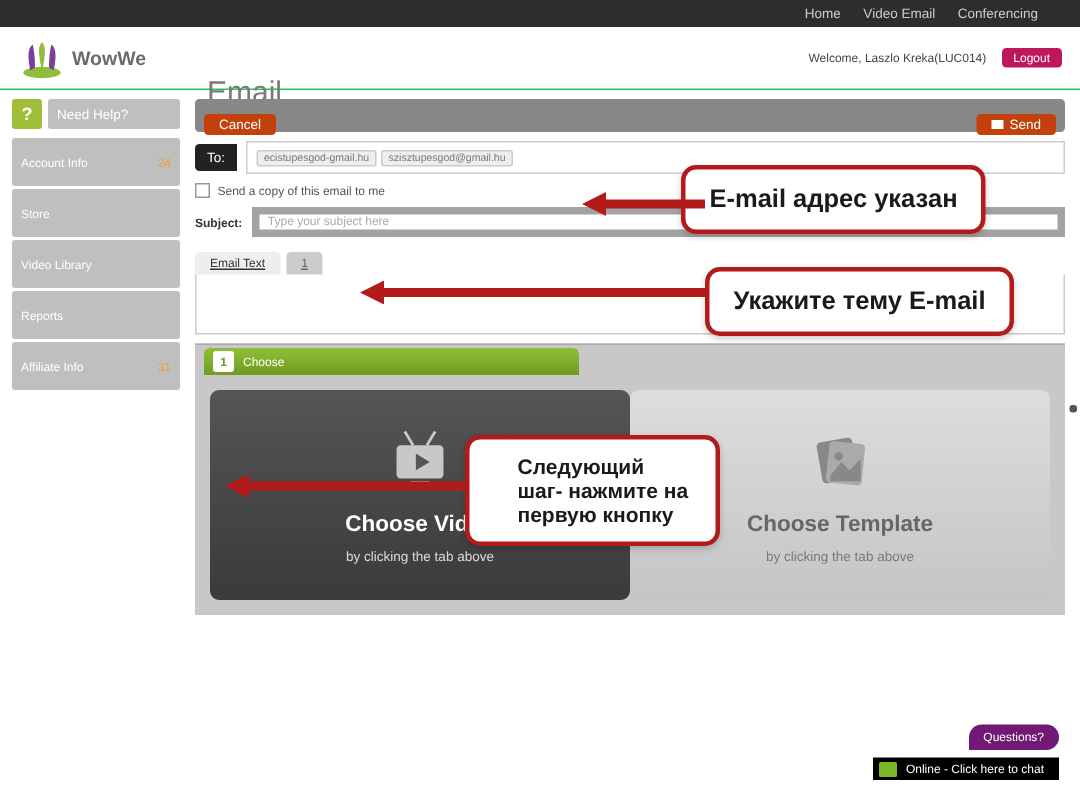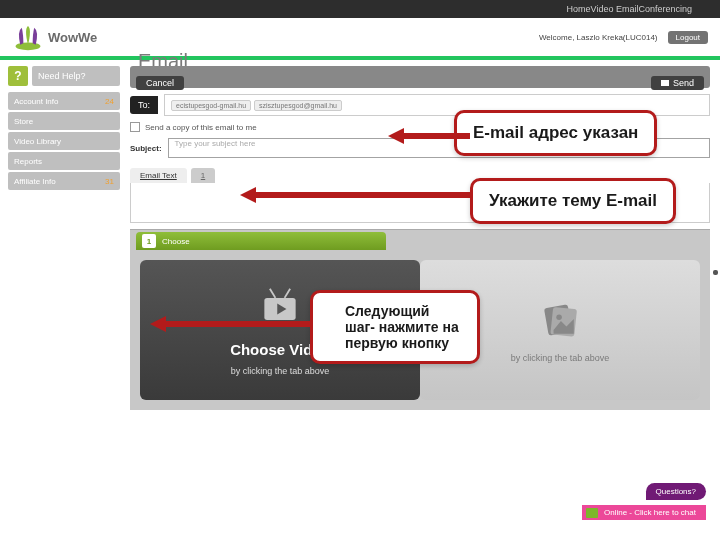--- a/index.html
+++ b/index.html
@@ -1,52 +1,52 @@
 <!DOCTYPE html>
 <html><head>
 <meta charset="utf-8">
 <style>
   * { box-sizing: border-box; margin: 0; padding: 0; }
   body { width: 720px; height: 540px; font-family: Arial, sans-serif; font-size: 10px; position: relative; background: #fff; overflow: hidden; }
 
-  .topbar { height: 18px; background: #2d2d2d; display: flex; justify-content: flex-end; align-items: center; gap: 0; padding-right: 28px; color: #ccc; font-size: 9px; }
+  .topbar { height: 18px; background: #2d2d2d; display: flex; justify-content: flex-end; align-items: center; gap: 15px; padding-right: 28px; color: #ccc; font-size: 9px; }
   .topbar a { color: #ccc; cursor: pointer; }
 
-  .header { display: flex; align-items: center; height: 42px; border-bottom: 4px solid #22c55e; padding: 0 12px; background: #fff; }
+  .header { display: flex; align-items: center; height: 42px; border-bottom: 1px solid #22c55e; padding: 0 12px; background: #fff; }
   .logo { display: flex; align-items: center; gap: 4px; width: 120px; }
   .logo svg { width: 32px; height: 28px; }
   .brand { font-size: 13px; font-weight: bold; color: #6b6b6b; }
   .page-title { font-size: 20px; color: #7a7a7a; margin-left: 6px; flex: 1; font-weight: 300; margin-top: 48px; }
   .welcome { font-size: 8px; color: #444; }
-  .logout-btn { background: #737373; color: #fff; border-radius: 3px; padding: 2px 8px; font-size: 8px; margin-left: 10px; cursor: pointer; }
+  .logout-btn { background: #be185d; color: #fff; border-radius: 3px; padding: 2px 8px; font-size: 8px; margin-left: 10px; cursor: pointer; }
 
   .main { display: flex; }
   .sidebar { width: 120px; padding: 6px 0 0 8px; }
   .help-row { display: flex; gap: 4px; margin-bottom: 6px; }
   .help-btn { width: 20px; height: 20px; background: #9fbf3b; color: #fff; display: flex; align-items: center; justify-content: center; border-radius: 2px; font-size: 12px; font-weight: bold; cursor: pointer; }
   .help-text { background: #bfbfbf; color: #fff; flex: 1; height: 20px; display: flex; align-items: center; padding-left: 6px; font-size: 9px; border-radius: 2px; cursor: pointer; }
-  .side-item { background: #bfbfbf; color: #fff; height: 18px; display: flex; align-items: center; justify-content: space-between; padding: 0 6px; margin-bottom: 2px; border-radius: 2px; font-size: 8px; cursor: pointer; }
+  .side-item { background: #bfbfbf; color: #fff; height: 32px; display: flex; align-items: center; justify-content: space-between; padding: 0 6px; margin-bottom: 2px; border-radius: 2px; font-size: 8px; cursor: pointer; }
   .side-item .badge { color: #f0a030; font-size: 8px; }
 
   .content { flex: 1; padding: 6px 10px; position: relative; }
   .actionbar { background: #888; height: 22px; border-radius: 3px; display: flex; align-items: center; justify-content: space-between; padding: 0 6px; margin-bottom: 6px; }
-  .ab-btn { background: #404040; color: #fff; padding: 2px 10px; border-radius: 3px; font-size: 9px; cursor: pointer; display: flex; align-items: center; gap: 4px; margin-top: 12px; }
+  .ab-btn { background: #c2410c; color: #fff; padding: 2px 10px; border-radius: 3px; font-size: 9px; cursor: pointer; display: flex; align-items: center; gap: 4px; margin-top: 12px; }
   .send-icon { width: 8px; height: 6px; background: #fff; display: inline-block; }
 
   .row { display: flex; align-items: center; gap: 6px; margin-bottom: 6px; }
   .to-label { background: #222; color: #fff; padding: 4px 8px; border-radius: 3px 0 0 3px; font-size: 9px; }
   .to-box { border: 1px solid #ccc; flex: 1; height: 22px; display: flex; align-items: center; padding: 0 6px; font-size: 8px; color: #777; }
   .chip { background: #eee; border: 1px solid #ccc; border-radius: 2px; padding: 1px 4px; margin-right: 3px; font-size: 7px; }
 
   .checkbox-row { display: flex; align-items: center; gap: 5px; font-size: 8px; color: #555; }
   .checkbox { width: 10px; height: 10px; border: 1px solid #999; }
 
   .subject-row { display: flex; align-items: center; gap: 6px; }
   .subj-label { font-size: 8px; color: #333; font-weight: bold; }
-  .subj-input { flex: 1; border: 1px solid #a3a3a3; height: 20px; padding: 0 6px; font-size: 8px; color: #aaa; }
+  .subj-input { flex: 1; border: 5px solid #a3a3a3; height: 20px; padding: 0 6px; font-size: 8px; color: #aaa; }
 
   .sched-row { display: flex; align-items: center; gap: 10px; font-size: 8px; color: #444; }
   .radio { width: 9px; height: 9px; border: 1px solid #999; border-radius: 50%; display: inline-flex; align-items: center; justify-content: center; }
   .radio.on:after { content: ''; width: 5px; height: 5px; background: #555; border-radius: 50%; }
 
   .tabs { display: flex; gap: 4px; margin-top: 10px; }
   .tab { background: #ccc; border-radius: 3px 3px 0 0; padding: 3px 10px; font-size: 8px; color: #666; display: flex; align-items: center; gap: 4px; text-decoration: underline; }
   .tab.active { background: #eee; color: #333; }
 
   .steps { background: #c8c8c8; border-top: 1px solid #aaa; padding: 2px 0 0 0; }
@@ -59,21 +59,21 @@
   .step-card .ctitle { font-size: 15px; font-weight: bold; }
   .step-card .csub { font-size: 9px; opacity: .8; }
 
   
   .callout { position: absolute; background: #fff; border: 3px solid #b31b1b; border-radius: 10px; padding: 10px 16px; font-family: "Segoe UI", Arial, sans-serif; font-size: 17px; font-weight: bold; color: #1a1a1a; box-shadow: 0 2px 5px rgba(0,0,0,.2); white-space: nowrap; }
   .callout.sm { font-size: 14px; white-space: normal; width: 170px; }
   .arrow-l { position: absolute; }
   .arrow-l svg { display: block; }
 
   .questions { position: absolute; right: 14px; bottom: 40px; background: #701a75; color: #fff; font-size: 8px; padding: 4px 10px; border-radius: 9px 9px 9px 0; cursor: pointer; }
-  .chat-bar { position: absolute; right: 14px; bottom: 20px; background: #ec4899; color: #fff; font-size: 8px; padding: 3px 10px 3px 22px; cursor: pointer; margin-left: 28px; }
+  .chat-bar { position: absolute; right: 14px; bottom: 20px; background: #000000; color: #fff; font-size: 8px; padding: 3px 10px 3px 22px; cursor: pointer; margin-left: 28px; }
   .chat-bar:before { content:''; position:absolute; left:4px; top:3px; width:12px; height:10px; background:#7db52b; border-radius:1px; }
 
   .scroll-dot { position: absolute; right: 2px; top: 50%; width: 5px; height: 5px; background: #555; border-radius: 2px; }
 </style>
 </head>
 <body>
 
 <div class="topbar">
   <a>Home</a>
   <a>Video Email</a>
@@ -181,20 +181,21 @@
         </div>
         <div class="step-card light">
           <div class="bigicon">
             <svg viewBox="0 0 50 50">
                 <rect x="10" y="10" width="26" height="30" rx="3" fill="#888" transform="rotate(-10 23 25)"></rect>
                 <rect x="16" y="12" width="26" height="30" rx="3" fill="#aaa" transform="rotate(6 29 27)"></rect>
                 <circle cx="24" cy="22" r="3" fill="#888"></circle>
                 <path d="M18 36 L26 26 L32 32 L40 24 L40 40 L18 40 Z" fill="#888"></path>
               </svg>
           </div>
+          <div class="ctitle">Choose Template</div>
           <div class="csub">by clicking the tab above</div>
         </div>
       </div>
     </div>
   </div>
 </div>
 
 <div class="callout" style="top:110px;left:454px;">E-mail адрес указан</div>
 <div class="arrow-l" style="top:128px;left:388px;">
   <svg width="82" height="16">

